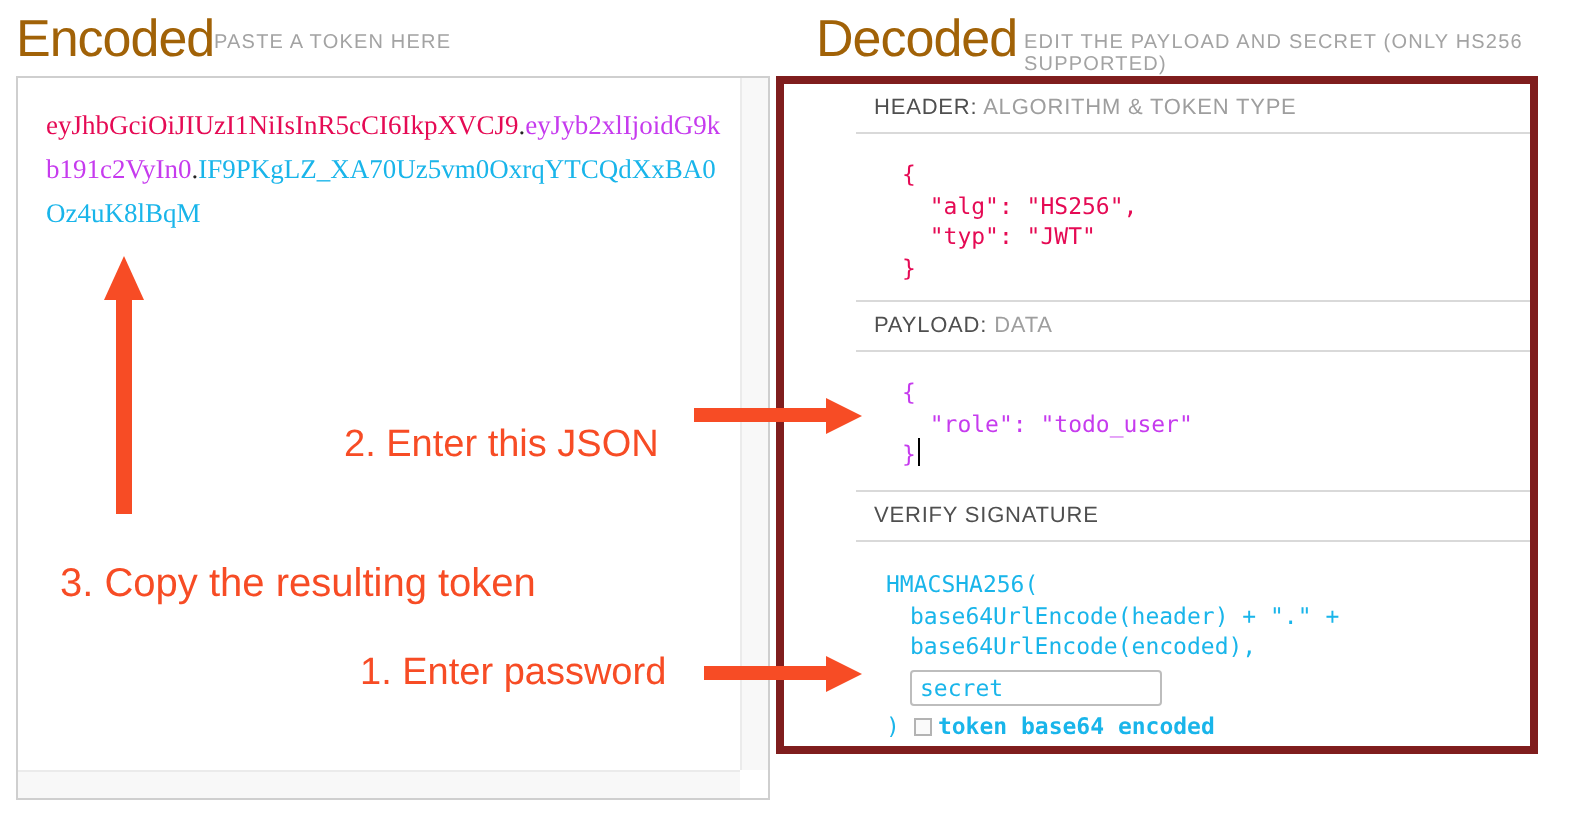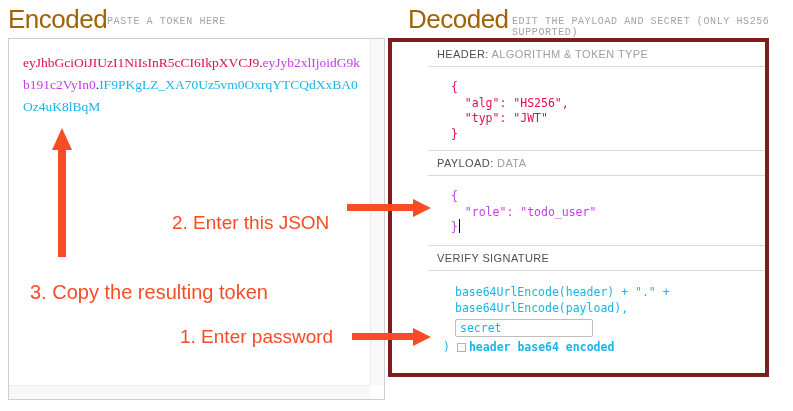--- a/index.html
+++ b/index.html
@@ -1,21 +1,21 @@
 <!DOCTYPE html>
 <html><head>
 <meta charset="utf-8">
 <style>
   * { margin: 0; padding: 0; box-sizing: border-box; }
   html, body { width: 793px; height: 411px; background: #fff; overflow: hidden; }
   body { position: relative; font-family: "Liberation Sans", sans-serif; }
 
   
   .col-title { position: absolute; top: 4px; color: #a16207; font-size: 26px; font-weight: 400; letter-spacing: -0.5px; }
-  .col-sub { position: absolute; color: #a3a3a3; font-size: 10px; letter-spacing: 0.6px; text-transform: uppercase; font-family: Liberation Mono, monospace; }
+  .col-sub { position: absolute; color: #a3a3a3; font-size: 10px; letter-spacing: 0.6px; text-transform: uppercase; }
 
   
   .token-box {
     position: absolute; left: 8px; top: 38px; width: 377px; height: 362px;
     background: #fff; border: 1px solid #cfcfcf;
   }
   .token-content {
     position: absolute; left: 0; top: 0; right: 14px; bottom: 14px;
     padding: 13px 6px 0 14px;
     font-family: Liberation Serif, serif;
@@ -57,21 +57,21 @@
   .area-payload pre { color: #c63bee; }
   .area-signature { height: 112px; border-bottom: none; position: relative; }
   .sig-code {
     font-family: "DejaVu Sans Mono", "Liberation Mono", monospace;
     font-size: 11.5px; line-height: 15.5px; color: #19b5ea;
     padding: 14px 0 0 15px;
   }
   .sig-indent { padding-left: 12px; }
   .secret-input {
     display: block; margin: 3px 0 3px 27px;
-    width: 138px; height: 18px;
+    width: 126px; height: 18px;
     border: 1px solid #bdbdbd; border-radius: 2px;
     font-family: "DejaVu Sans Mono", "Liberation Mono", monospace;
     font-size: 11.5px; color: #19b5ea; padding: 1px 4px; outline: none;
   }
   .sig-close-row { display: flex; align-items: center; padding-left: 15px; }
   .b64-checkbox {
     display: inline-block; width: 9px; height: 9px;
     border: 1px solid #b3b3b3; background: #fafafa;
     margin: 0 3px 0 7px;
   }
@@ -135,28 +135,29 @@
   "role": "todo_user"
 }</pre>
     <div class="text-caret" style="left:31px; top:43px;"></div>
   </div>
 
   <div class="section-head">
     <span>VERIFY SIGNATURE</span>
   </div>
   <div class="code-area area-signature">
     <div class="sig-code">
+      <div>HMACSHA256(</div>
       <div class="sig-indent">base64UrlEncode(header) + "." +</div>
-      <div class="sig-indent">base64UrlEncode(payload),</div>
+      <div class="sig-indent">base64UrlEncode(encoded),</div>
     </div>
     <input class="secret-input" type="text" value="secret" style="">
     <div class="sig-close-row">
       <span class="sig-code" style="padding:0;">)</span>
       <span class="b64-checkbox"></span>
-      <span class="sig-code b64-label" style="padding:0;">header base64 encoded</span>
+      <span class="sig-code b64-label" style="padding:0;">token base64 encoded</span>
     </div>
   </div>
 </div>
 
 <div class="anno-text anno-2">2. Enter this JSON</div>
 <div class="arrow-shaft-h" style="left:347px; top:204px; width:67px;"></div>
 <div class="arrow-head-right" style="left:413px; top:199px;"></div>
 
 <div class="arrow-head-up" style="left:52px; top:128px;"></div>
 <div class="arrow-shaft-v" style="left:58px; top:149px; height:108px;"></div>

